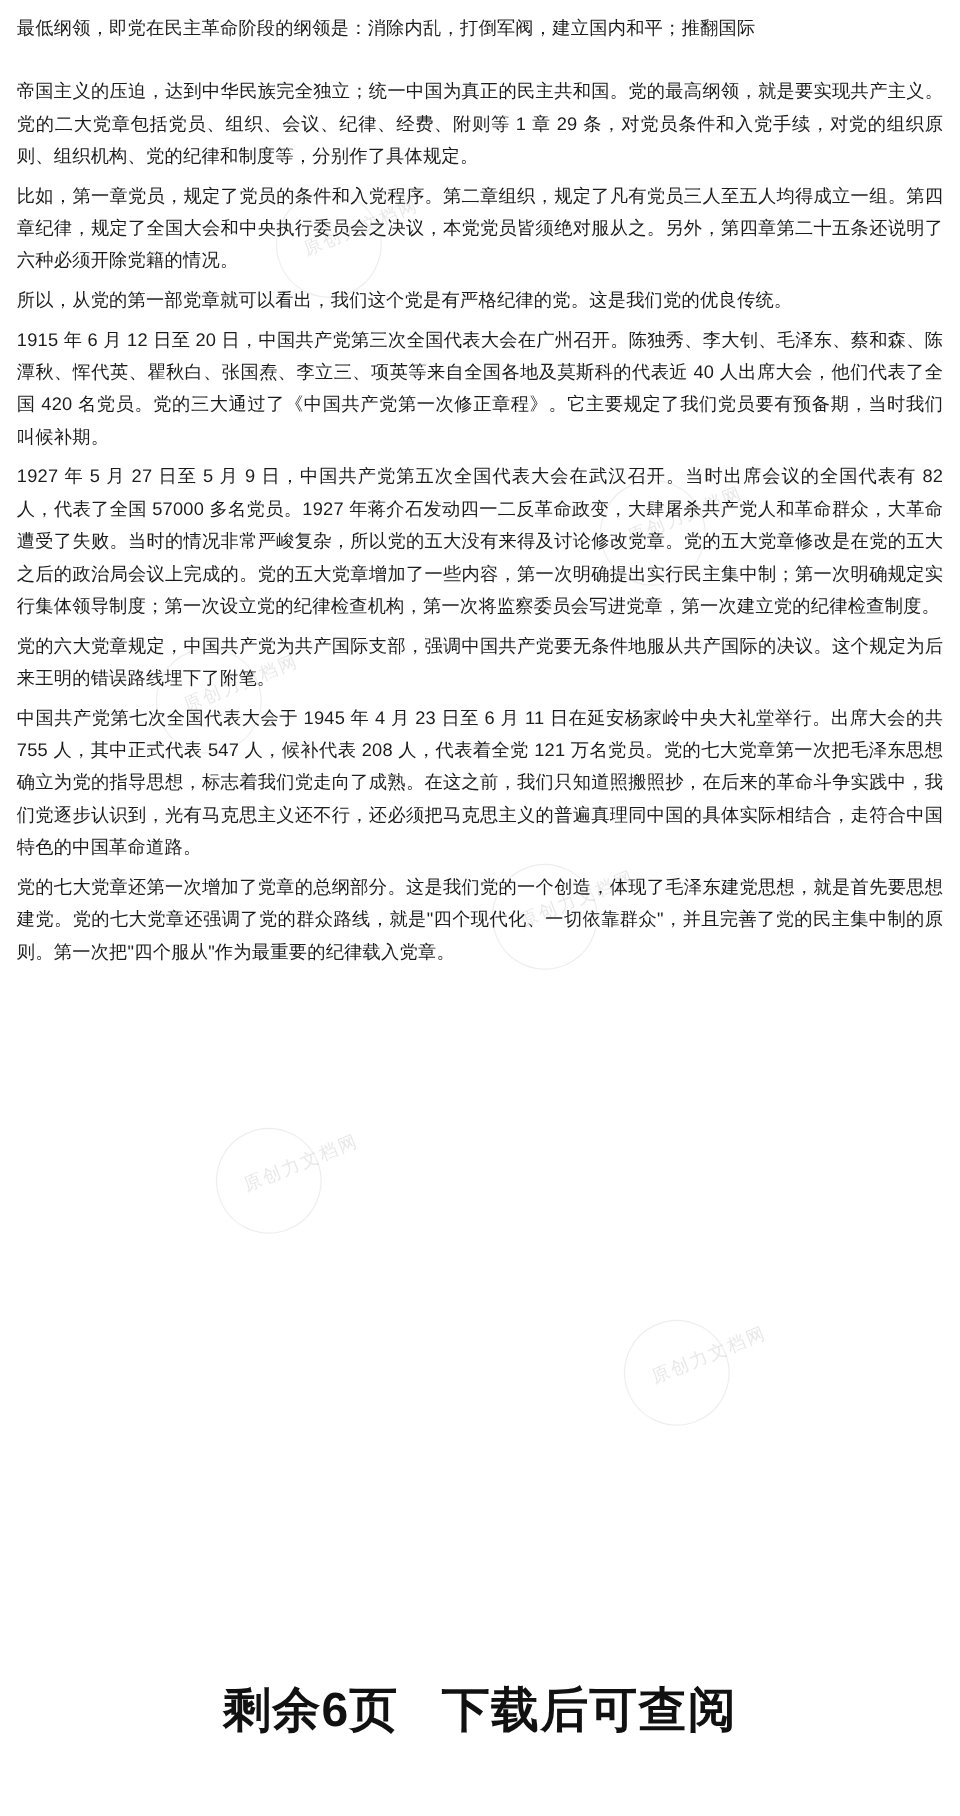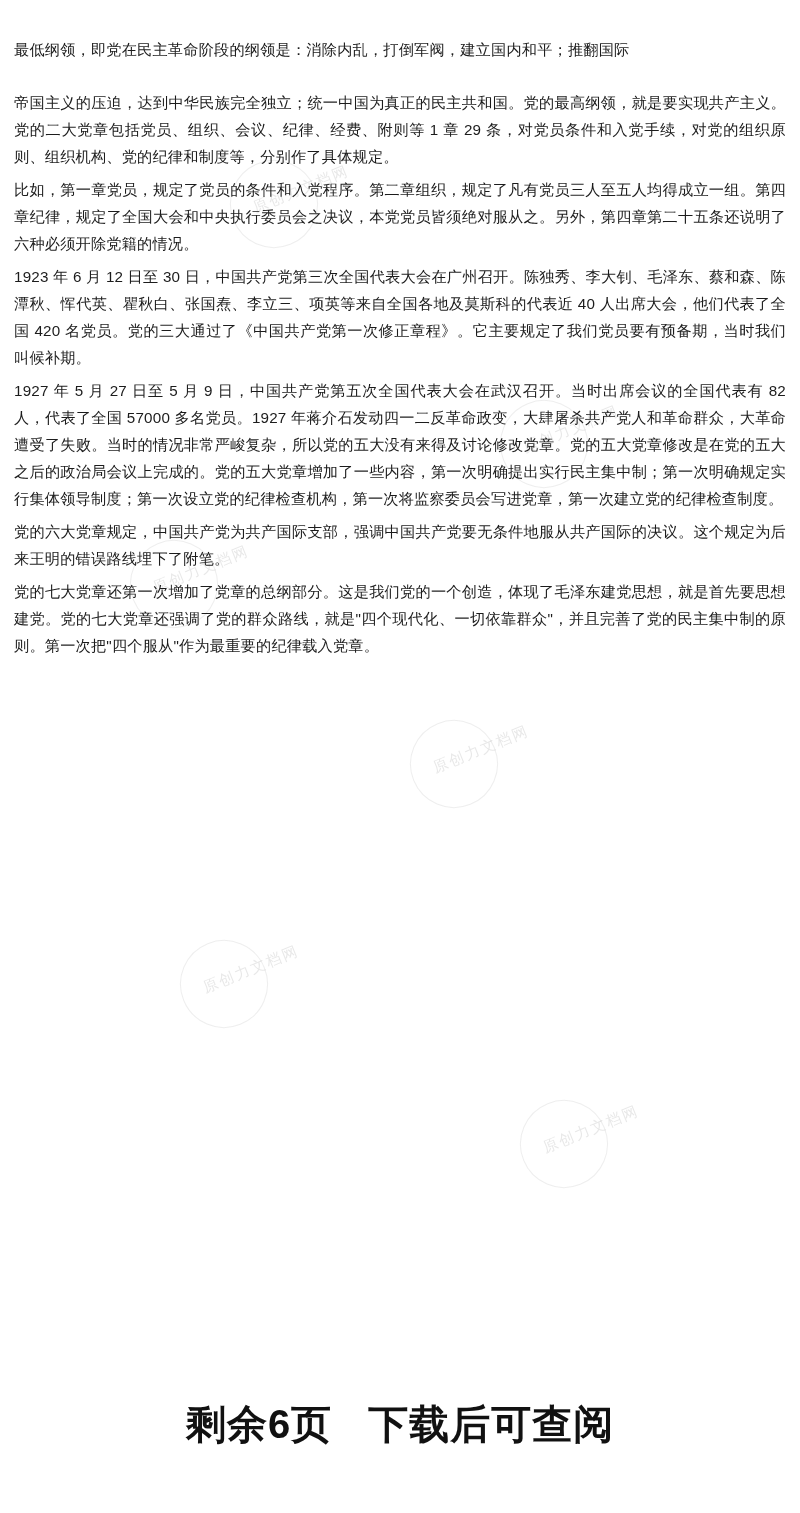--- a/index.html
+++ b/index.html
@@ -31,21 +31,20 @@
     font-size: 15.2px;
     line-height: 27px;
     text-align: justify;
     text-justify: inter-ideograph;
     letter-spacing: 0.2px;
     color: #1c1c1c;
     white-space: pre-wrap;
   }
   p.first {
     margin-bottom: 26px;
-    margin-top: 26px;
   }
   .watermark-layer {
     position: absolute;
     inset: 0;
     z-index: 1;
     pointer-events: none;
     overflow: hidden;
   }
   .wm {
     position: absolute;
@@ -107,23 +106,25 @@
     <div class="wm" style="left:200px; top:960px;">原创力文档网</div>
     <div class="wm-circle" style="left:180px; top:940px;"></div>
     <div class="wm" style="left:540px; top:1120px;">原创力文档网</div>
     <div class="wm-circle" style="left:520px; top:1100px;"></div>
   </div>
 
   <div class="doc-body">
     <p class="para first">最低纲领，即党在民主革命阶段的纲领是：消除内乱，打倒军阀，建立国内和平；推翻国际</p>
     <p class="para">帝国主义的压迫，达到中华民族完全独立；统一中国为真正的民主共和国。党的最高纲领，就是要实现共产主义。党的二大党章包括党员、组织、会议、纪律、经费、附则等 1 章 29 条，对党员条件和入党手续，对党的组织原则、组织机构、党的纪律和制度等，分别作了具体规定。</p>
     <p class="para">比如，第一章党员，规定了党员的条件和入党程序。第二章组织，规定了凡有党员三人至五人均得成立一组。第四章纪律，规定了全国大会和中央执行委员会之决议，本党党员皆须绝对服从之。另外，第四章第二十五条还说明了六种必须开除党籍的情况。</p>
-    <p class="para">1923 年 6 月 12 日至 30 日，中国共产党第三次全国代表大会在广州召开。陈独秀、李大钊、毛泽东、蔡和森、陈潭秋、恽代英、瞿秋白、张国焘、李立三、项英等来自全国各地及莫斯科的代表近 40 人出席大会，他们代表了全国 420 名党员。党的三大通过了《中国共产党第一次修正章程》。它主要规定了我们党员要有预备期，当时我们叫候补期。</p>
+    <p class="para">所以，从党的第一部党章就可以看出，我们这个党是有严格纪律的党。这是我们党的优良传统。</p>
+    <p class="para">1915 年 6 月 12 日至 20 日，中国共产党第三次全国代表大会在广州召开。陈独秀、李大钊、毛泽东、蔡和森、陈潭秋、恽代英、瞿秋白、张国焘、李立三、项英等来自全国各地及莫斯科的代表近 40 人出席大会，他们代表了全国 420 名党员。党的三大通过了《中国共产党第一次修正章程》。它主要规定了我们党员要有预备期，当时我们叫候补期。</p>
     <p class="para">1927 年 5 月 27 日至 5 月 9 日，中国共产党第五次全国代表大会在武汉召开。当时出席会议的全国代表有 82 人，代表了全国 57000 多名党员。1927 年蒋介石发动四一二反革命政变，大肆屠杀共产党人和革命群众，大革命遭受了失败。当时的情况非常严峻复杂，所以党的五大没有来得及讨论修改党章。党的五大党章修改是在党的五大之后的政治局会议上完成的。党的五大党章增加了一些内容，第一次明确提出实行民主集中制；第一次明确规定实行集体领导制度；第一次设立党的纪律检查机构，第一次将监察委员会写进党章，第一次建立党的纪律检查制度。</p>
     <p class="para">党的六大党章规定，中国共产党为共产国际支部，强调中国共产党要无条件地服从共产国际的决议。这个规定为后来王明的错误路线埋下了附笔。</p>
+    <p class="para">中国共产党第七次全国代表大会于 1945 年 4 月 23 日至 6 月 11 日在延安杨家岭中央大礼堂举行。出席大会的共 755 人，其中正式代表 547 人，候补代表 208 人，代表着全党 121 万名党员。党的七大党章第一次把毛泽东思想确立为党的指导思想，标志着我们党走向了成熟。在这之前，我们只知道照搬照抄，在后来的革命斗争实践中，我们党逐步认识到，光有马克思主义还不行，还必须把马克思主义的普遍真理同中国的具体实际相结合，走符合中国特色的中国革命道路。</p>
     <p class="para">党的七大党章还第一次增加了党章的总纲部分。这是我们党的一个创造，体现了毛泽东建党思想，就是首先要思想建党。党的七大党章还强调了党的群众路线，就是"四个现代化、一切依靠群众"，并且完善了党的民主集中制的原则。第一次把"四个服从"作为最重要的纪律载入党章。</p>
   </div>
 
   <div class="footer-banner">
     <div class="footer-inner">
       <span class="footer-text">剩余6页</span>
       <span class="footer-text">下载后可查阅</span>
     </div>
   </div>
 

